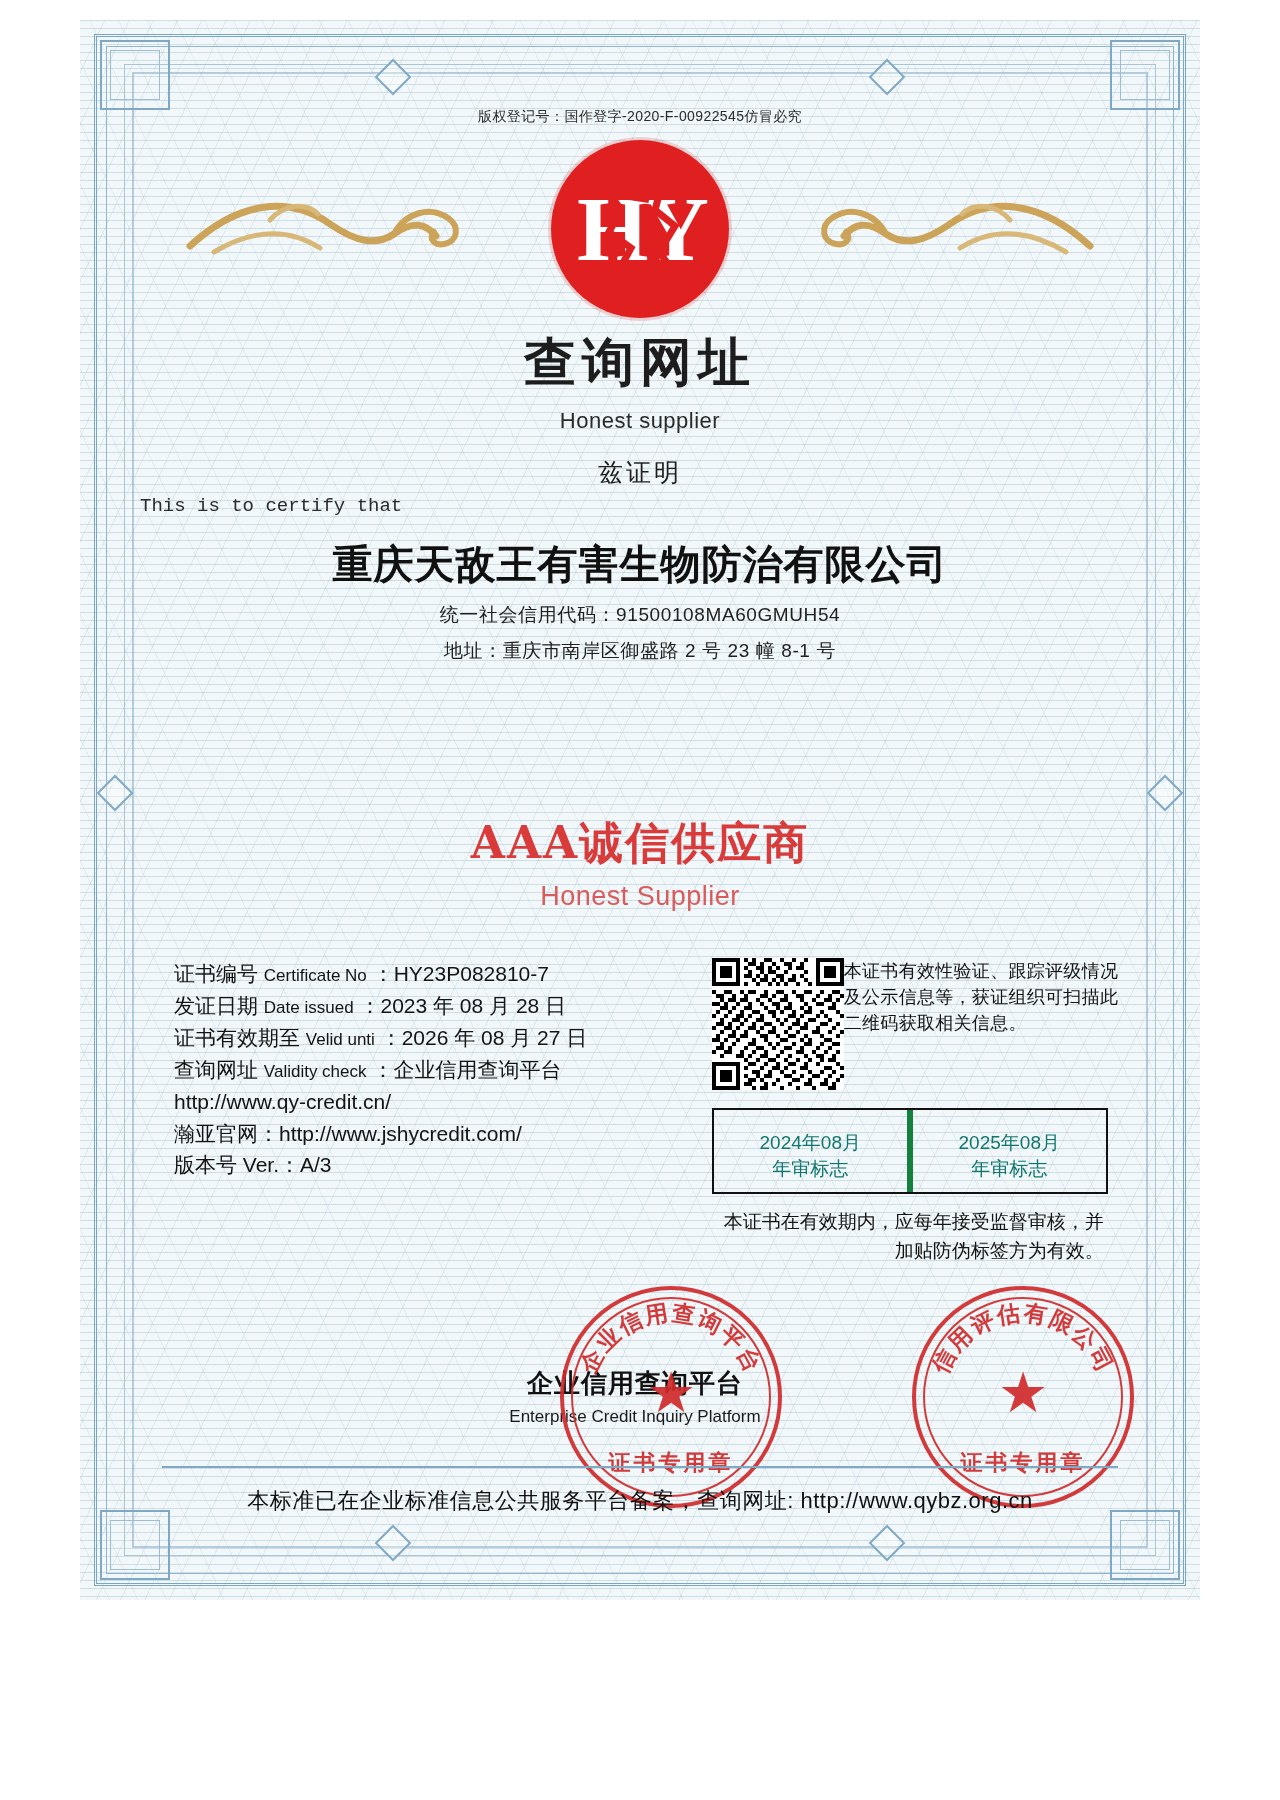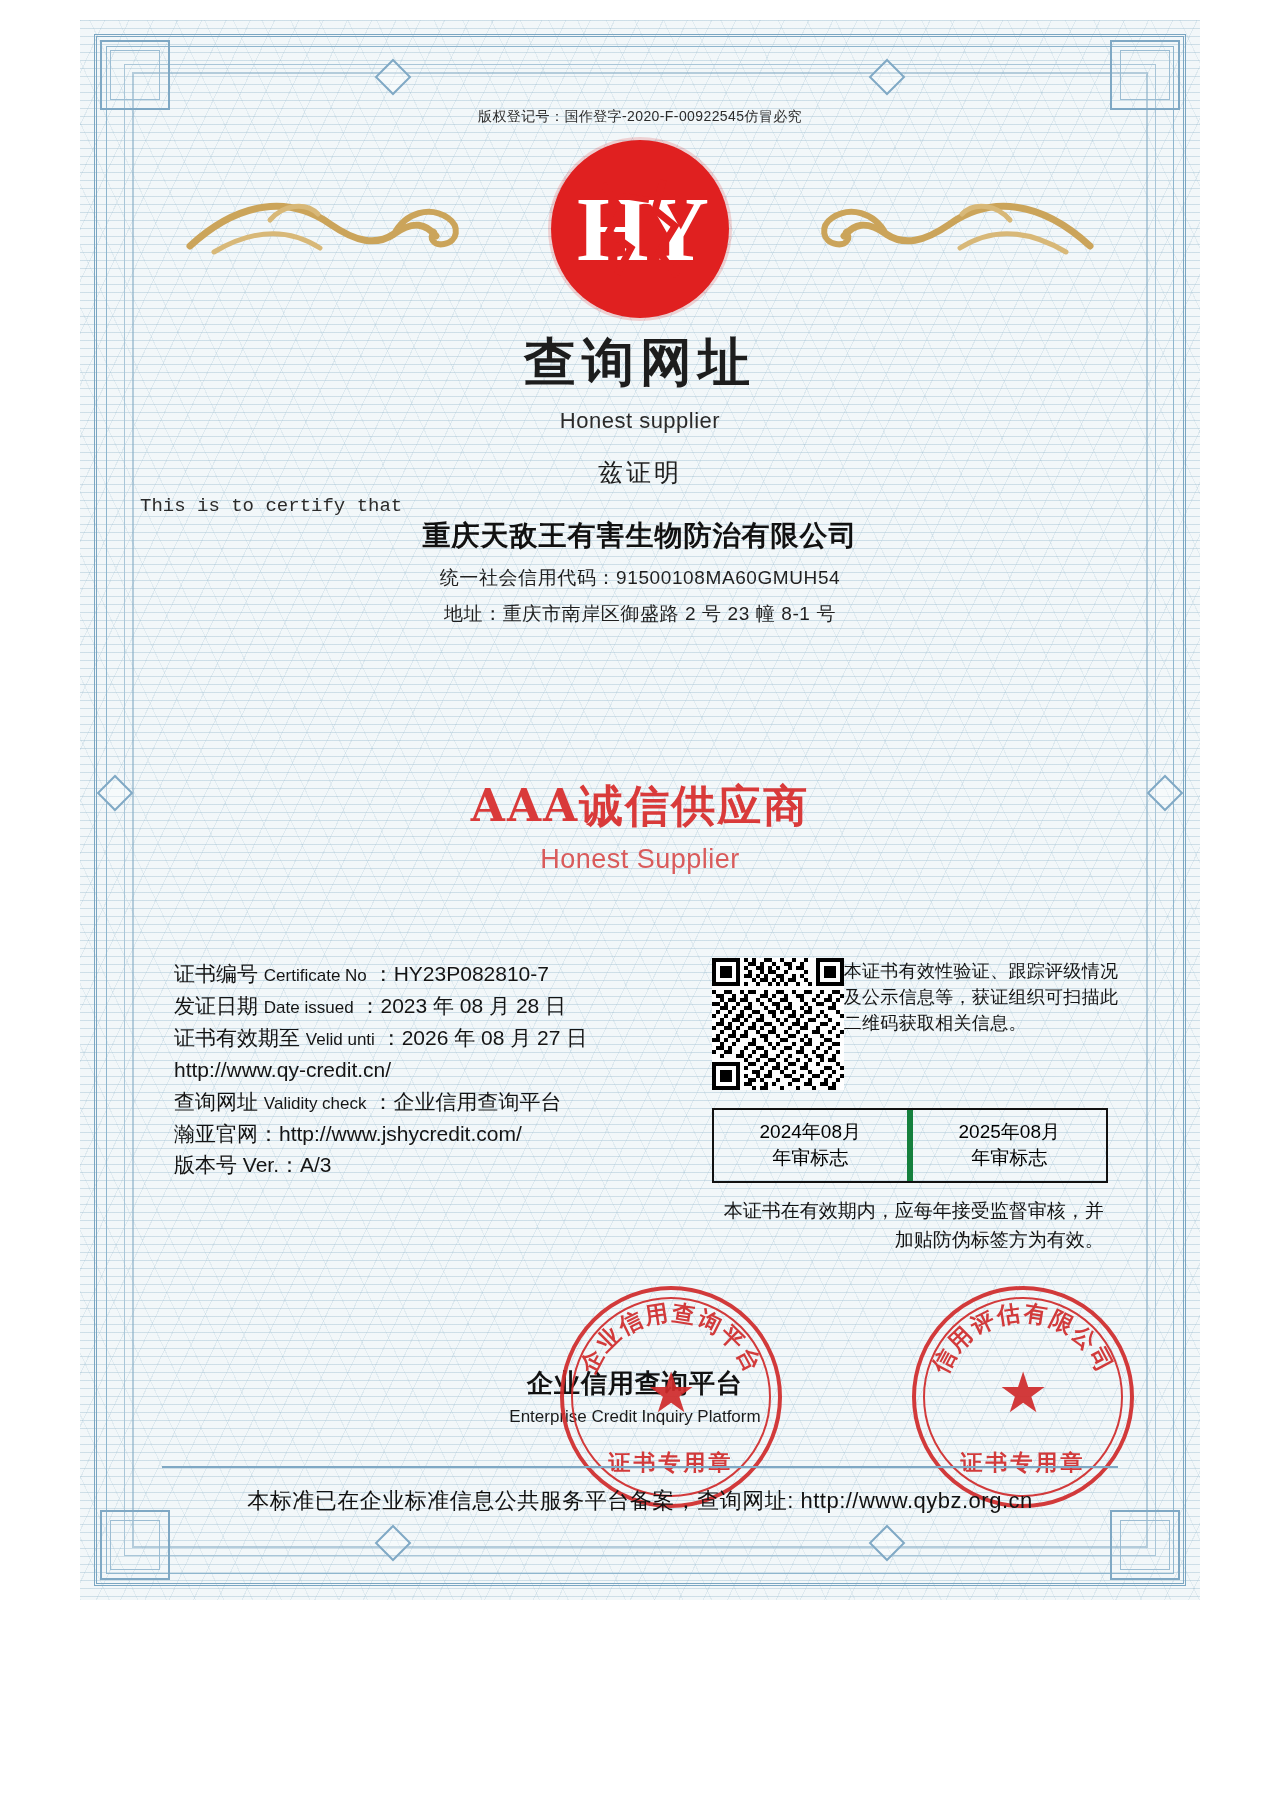--- a/index.html
+++ b/index.html
@@ -186,23 +186,24 @@
   }
   .certify-en {
     text-align: left;
     font-size: 19px;
     color: #2a2a2a;
     margin-top: 6px;
     font-family: Liberation Mono, monospace;
   }
   .company-name {
     text-align: center;
-    font-size: 28px;
+    font-size: 40px;
     font-weight: 700;
     color: #111;
+    margin-top: 20px;
     letter-spacing: 1px;
   }
   .company-line {
     text-align: center;
     font-size: 19px;
     color: #1f1f1f;
     margin-top: 10px;
     letter-spacing: .6px;
   }
 
@@ -267,24 +268,24 @@
   .stamp-boxes {
     display: flex;
     gap: 0;
     margin-top: 18px;
     border: 2px solid #111;
     width: 392px;
   }
   .stamp-box {
     flex: 1;
     text-align: center;
-    padding: 9px 0 11px 0;
+    padding: 20px 0 11px 0;
     font-size: 19px;
     line-height: 1.35;
-    color: #000000;
+    color: #0f766e;
   }
   .stamp-box + .stamp-box { border-left: 6px solid #15803d; }
   .stamp-note {
     margin-top: 14px;
     font-size: 19px;
     line-height: 1.5;
     color: #141414;
     text-align: right;
     width: 392px;
   }
@@ -457,26 +458,26 @@
         <div class="detail-line">
           <span class="lbl-cn">发证日期</span>
           <span class="lbl-en">Date issued</span>
           <span>：2023 年 08 月 28 日</span>
         </div>
         <div class="detail-line">
           <span class="lbl-cn">证书有效期至</span>
           <span class="lbl-en">Velid unti</span>
           <span>：2026 年 08 月 27 日</span>
         </div>
-        <div class="detail-line">http://www.qy-credit.cn/</div>
         <div class="detail-line">
           <span class="lbl-cn">查询网址</span>
           <span class="lbl-en">Validity check</span>
           <span>：企业信用查询平台</span>
         </div>
+        <div class="detail-line">http://www.qy-credit.cn/</div>
         <div class="detail-line">瀚亚官网：http://www.jshycredit.com/</div>
         <div class="detail-line">版本号 Ver.：A/3</div>
       </div>
 
       <div class="details-right">
         <div class="qr-block">
           <svg class="qr-code" viewBox="0 0 33 33" shape-rendering="crispEdges">
             <rect width="33" height="33" fill="#ffffff"></rect>
             <g fill="#000000">
               <rect x="0" y="0" width="7" height="1"></rect>

